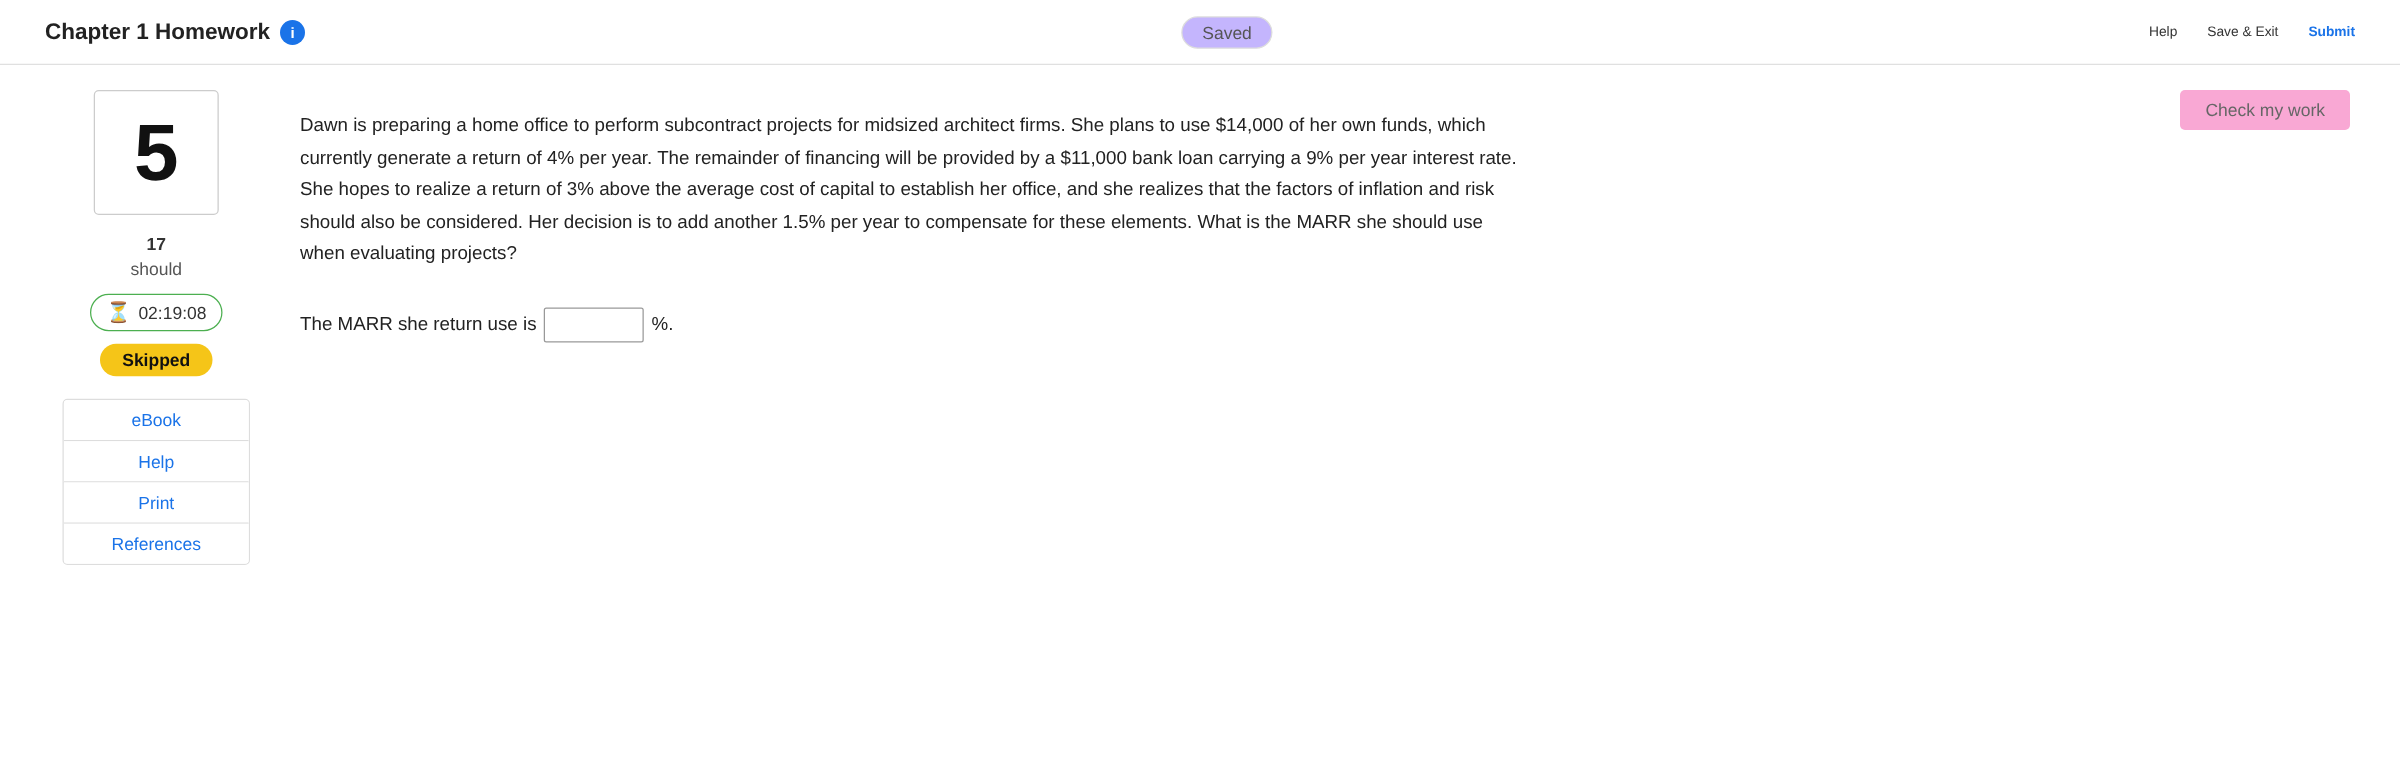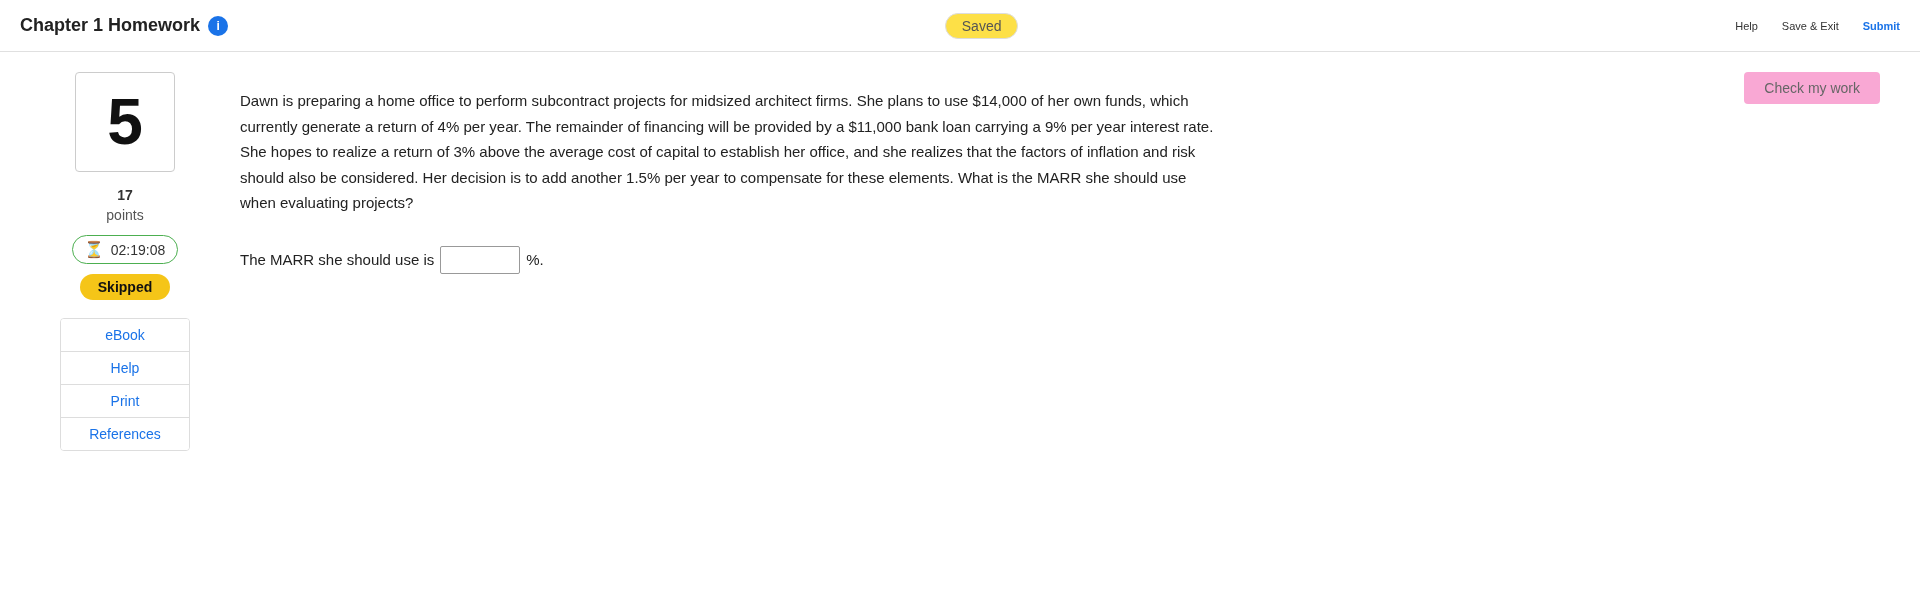--- a/index.html
+++ b/index.html
@@ -14,21 +14,21 @@
       color: #333;
       width: 1920px;
       min-height: 611px;
     }
 
     
     .header {
       display: flex;
       align-items: center;
       justify-content: space-between;
-      padding: 10px 20px;
+      padding: 10px 36px;
       border-bottom: 1px solid #e0e0e0;
       height: 52px;
     }
 
     .header-left {
       display: flex;
       align-items: center;
       gap: 8px;
     }
 
@@ -51,21 +51,21 @@
       font-weight: bold;
       cursor: pointer;
     }
 
     .header-center {
       display: flex;
       align-items: center;
     }
 
     .saved-badge {
-      background: #fde047;
+      background: #c4b5fd;
       border-radius: 20px;
       padding: 4px 16px;
       font-size: 14px;
       color: #555;
       border: 1px solid #ddd;
     }
 
     .header-right {
       display: flex;
       align-items: center;
@@ -150,21 +150,21 @@
       border-radius: 20px;
       padding: 5px 18px;
       font-size: 14px;
       font-weight: 700;
       color: #111;
     }
 
     .sidebar-links {
       display: flex;
       flex-direction: column;
-      width: 130px;
+      width: 150px;
       border: 1px solid #ddd;
       border-radius: 4px;
       overflow: hidden;
       margin-top: 8px;
     }
 
     .sidebar-link {
       padding: 8px 0;
       text-align: center;
       font-size: 14px;
@@ -246,21 +246,21 @@
 <div class="main-content">
 
   <div class="left-panel">
     <div class="question-number-box">
       <span>5</span>
     </div>
 
     <div class="points-label">
       <span class="points-num">17</span>
       <br>
-      <span>points</span>
+      <span>should</span>
     </div>
 
     <div class="timer-badge">
       <span class="timer-icon">⏳</span>
       <span>02:19:08</span>
     </div>
 
     <div class="skipped-badge">Skipped</div>
 
     <div class="sidebar-links">
@@ -272,18 +272,18 @@
   </div>
 
   <div class="right-panel">
     <div style="text-align: right; margin-bottom: 16px;">
       <button class="check-my-work-btn">Check my work</button>
     </div>
 
     <div class="question-text">Dawn is preparing a home office to perform subcontract projects for midsized architect firms. She plans to use $14,000 of her own funds, which currently generate a return of 4% per year. The remainder of financing will be provided by a $11,000 bank loan carrying a 9% per year interest rate. She hopes to realize a return of 3% above the average cost of capital to establish her office, and she realizes that the factors of inflation and risk should also be considered. Her decision is to add another 1.5% per year to compensate for these elements. What is the MARR she should use when evaluating projects?</div>
 
     <div class="answer-row">
-      <span>The MARR she should use is</span>
+      <span>The MARR she return use is</span>
       <input class="answer-input" type="text" style="">
       <span>%.</span>
     </div>
   </div>
 </div>
 
 </body></html>

